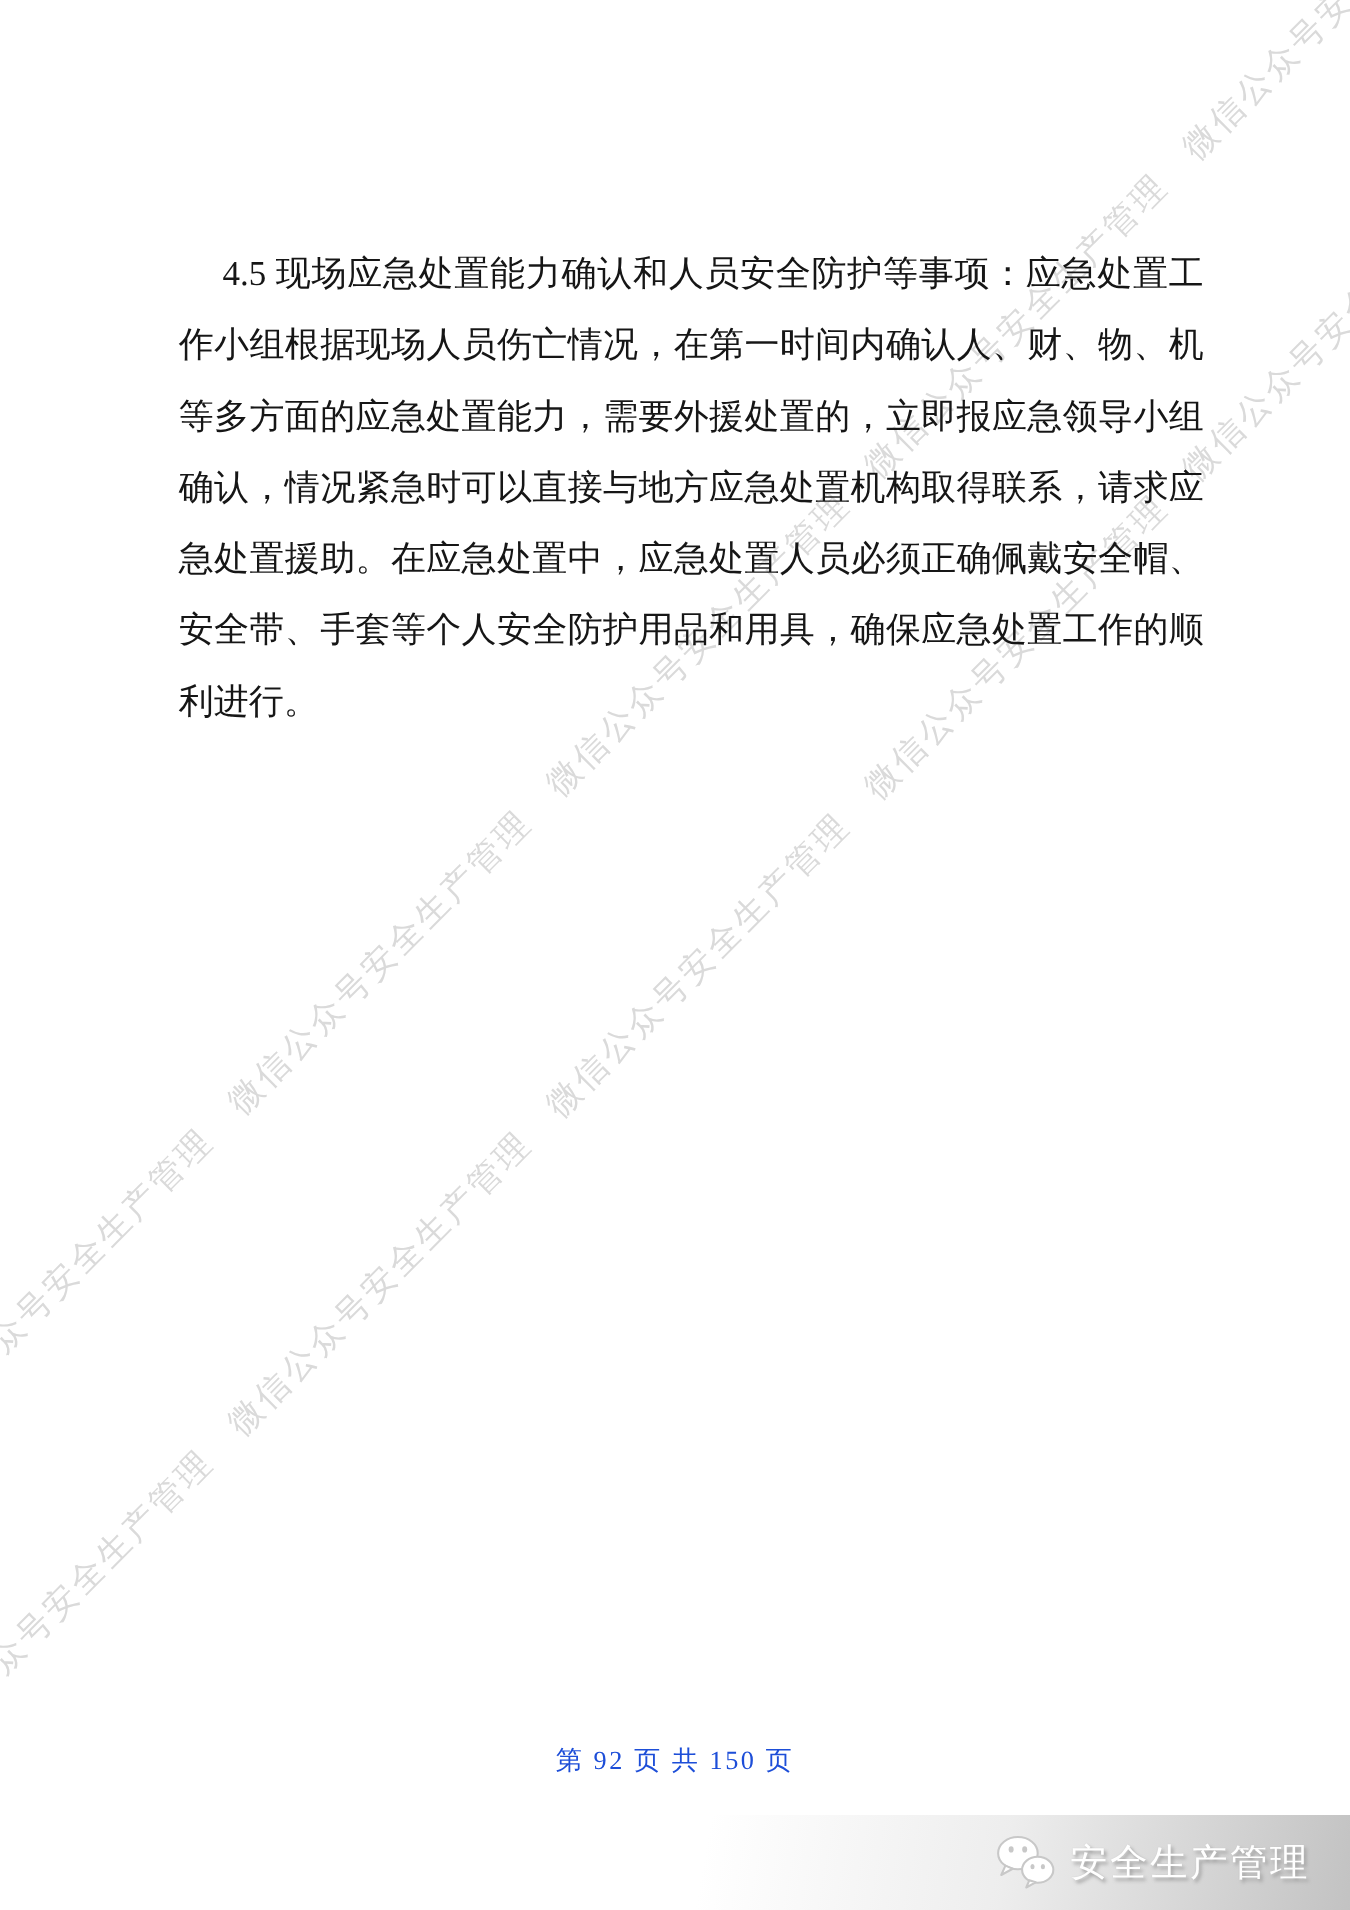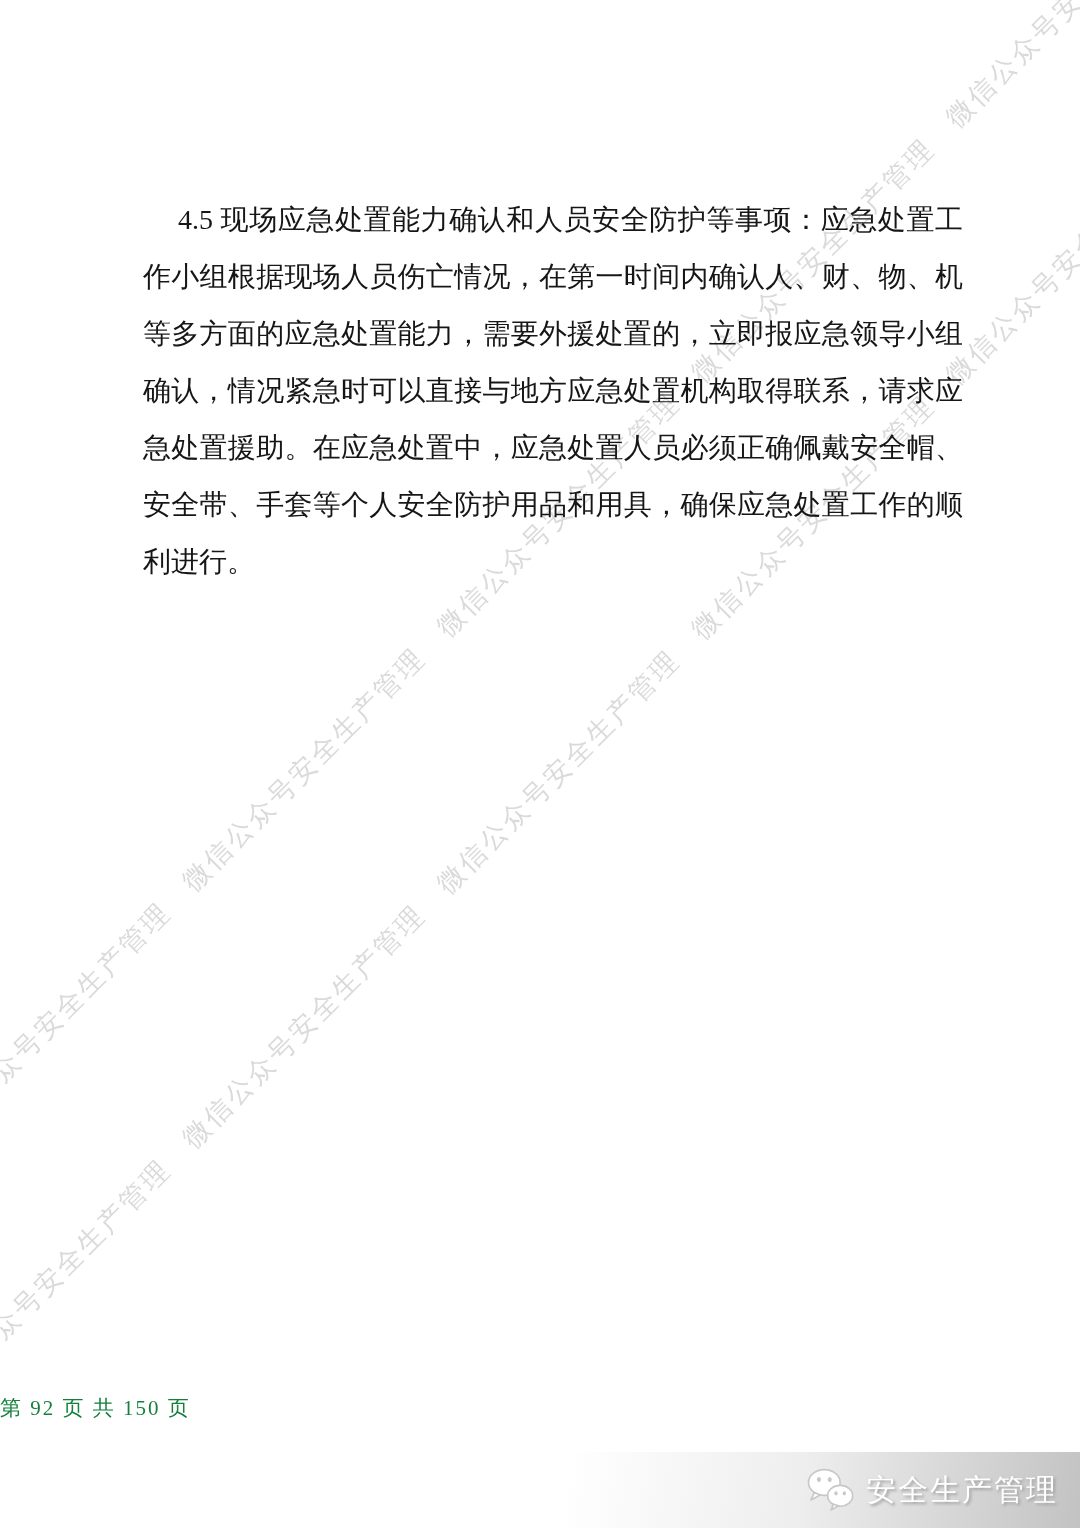--- a/index.html
+++ b/index.html
@@ -44,36 +44,36 @@
   }
   .content p{
     margin:0;
     text-indent:35px;
   }
 
   .page-number{
     position:absolute;
     left:0;top:1394px;
     width:100%;
-    text-align:left;
+    text-align:center;
     font-size:21px;
-    color:#15803d;
+    color:#1d4ed8;
     z-index:2;
     letter-spacing:2px;
   }
 
   
   .footer-brand{
     position:absolute;
     left:0;bottom:0;
     width:100%;height:76px;
     display:flex;
     align-items:center;
     justify-content:flex-end;
-    padding-right:22px;
+    padding-right:32px;
     box-sizing:border-box;
     background:linear-gradient(100deg,
       rgba(255,255,255,0) 52%,
       rgba(205,205,205,0.35) 74%,
       rgba(154,154,154,0.60) 100%);
     z-index:3;
   }
   .wechat-icon{
     display:inline-block;
     width:50px;height:44px;

